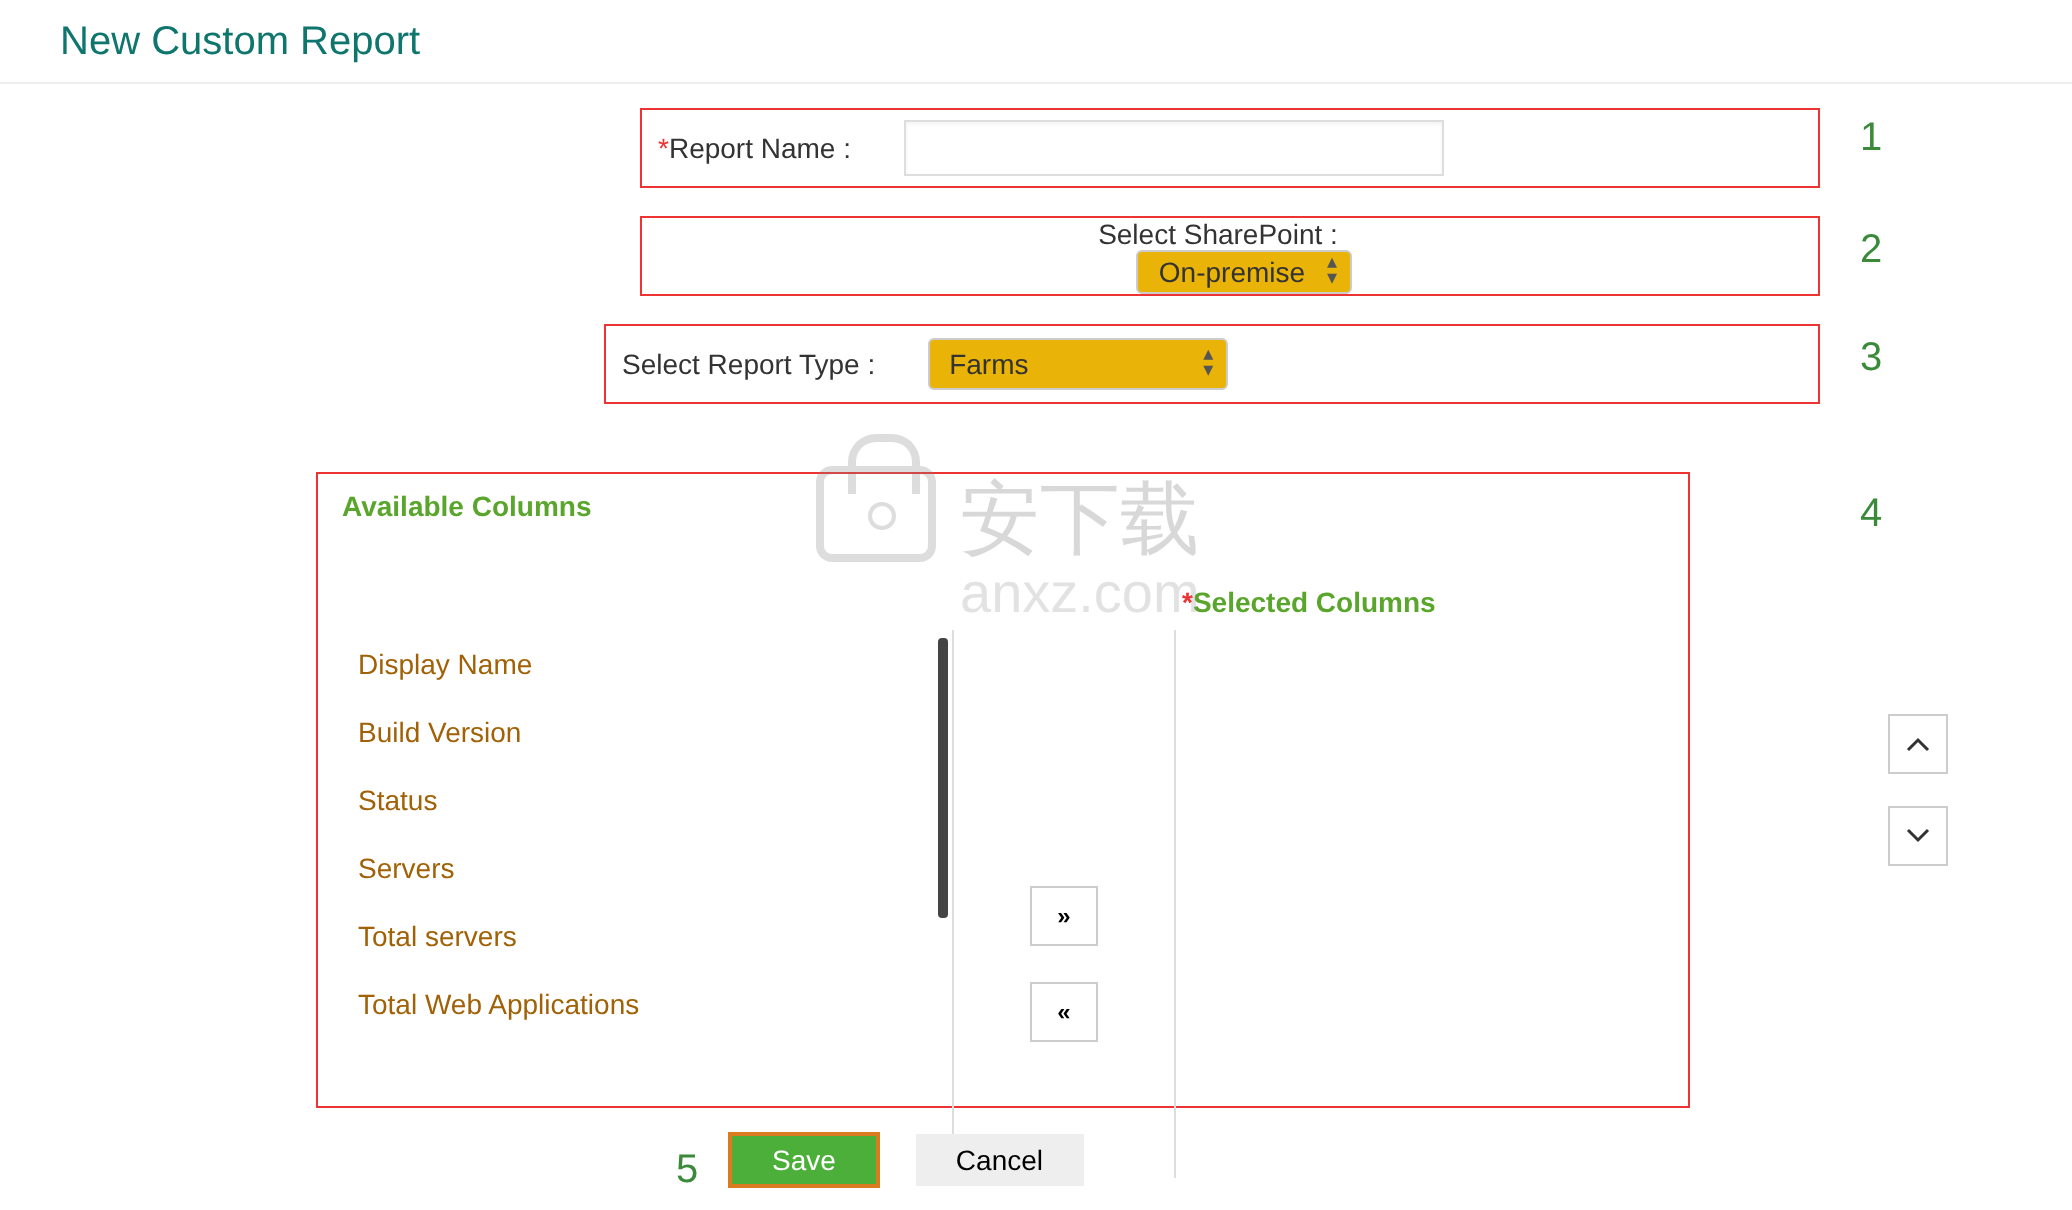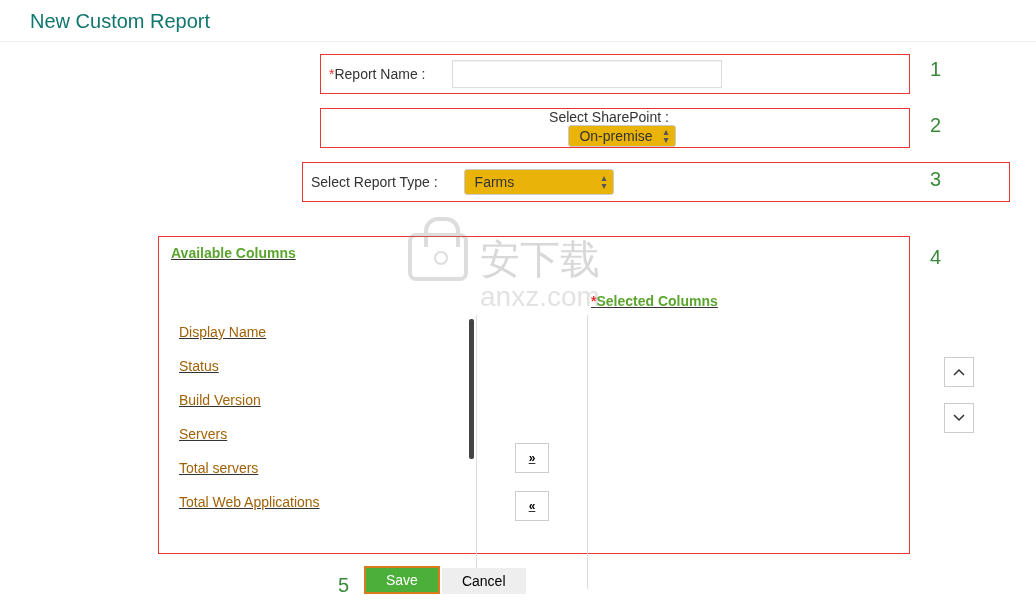--- a/index.html
+++ b/index.html
@@ -2,44 +2,44 @@
 <html><head>
 <meta charset="utf-8">
 <style>
 * { box-sizing: border-box; margin: 0; padding: 0; }
 body { font-family: -apple-system, "Helvetica Neue", Arial, sans-serif; font-size: 14px; color: #333; background: #fff; width: 1036px; height: 605px; overflow: hidden; position: relative; }
 .page-title { font-size: 20px; color: #0f766e; padding: 10px 30px 8px; border-bottom: 1px solid #eee; }
 .form-area { position: relative; }
 .row-box { border: 1.5px solid #e33; position: absolute; left: 320px; width: 590px; height: 40px; display: flex; align-items: center; padding-left: 8px; }
 .row1 { top: 12px; }
 .row2 { top: 66px; flex-direction: column; }
-.row3 { top: 120px; left: 302px; width: 708px; }
+.row3 { top: 120px; left: 302px; width: 608px; }
 .row-label { font-size: 14px; color: #333; margin-right: 20px; }
 .req-star { color: #e33; }
 .text-input { width: 270px; height: 28px; border: 1px solid #ddd; margin-left: 6px; padding: 2px 6px; font-size: 14px; box-shadow: inset 0 1px 2px rgba(0,0,0,0.05); }
 .select-wrap { display: inline-flex; align-items: center; border: 1px solid #ccc; border-radius: 3px; height: 26px; padding: 0 22px 0 10px; position: relative; background: #eab308; margin-left: 6px; }
 .select-caret { position: absolute; right: 6px; font-size: 10px; line-height: 8px; color: #555; }
 .select2 { width: 150px; }
 .num-label { position: absolute; left: 930px; font-size: 20px; color: #3a8a3a; }
 .n1 { top: 16px; } .n2 { top: 72px; } .n3 { top: 126px; } .n4 { top: 204px; } .n5 { left: 338px; top: 532px; }
-.columns-box { position: absolute; top: 194px; left: 158px; width: 752px; height: 318px; border: 1.5px solid #e33; text-decoration: underline; }
+.columns-box { position: absolute; top: 194px; left: 158px; width: 687px; height: 318px; border: 1.5px solid #e33; }
 .col-headers { display: flex; padding: 8px 12px 6px; }
 .col-h-left { flex: 0 0 380px; font-weight: bold; color: #5aa52c; }
 .col-h-right { flex: 1; font-weight: bold; color: #5aa52c; padding-left: 40px; margin-top: 48px; }
 .col-body { display: flex; height: 274px; padding: 0 0 0 0; }
 .avail-list { width: 310px; border: 1px solid #ddd; border-left: none; border-bottom: none; border-top: none; margin-left: 8px; overflow-y: hidden; position: relative; }
 .avail-scroll { position: absolute; right: 2px; top: 4px; width: 5px; height: 140px; background: #444; border-radius: 2px; }
 .list-item { padding: 9px 12px; font-size: 14px; color: #a16207; cursor: pointer; }
 .list-item.hl { background: #f3f3f3; }
 .transfer-btns { display: flex; flex-direction: column; justify-content: center; align-items: center; width: 110px; gap: 18px; margin-top: 60px; }
 .tbtn { width: 34px; height: 30px; border: 1px solid #ccc; background: #fff; display: flex; align-items: center; justify-content: center; cursor: pointer; font-weight: bold; font-size: 12px; }
 .selected-list { flex: 1; border-left: 1px solid #ddd; }
 .reorder-btns { position: absolute; left: 944px; top: 315px; display: flex; flex-direction: column; gap: 16px; }
 .rbtn { width: 30px; height: 30px; border: 1px solid #ccc; background: #fff; display: flex; align-items: center; justify-content: center; cursor: pointer; font-weight: bold; }
-.button-row { position: absolute; top: 524px; left: 364px; display: flex; gap: 2px; align-items: flex-end; }
+.button-row { position: absolute; top: 524px; left: 364px; display: flex; gap: 18px; align-items: center; }
 .save-btn { background: #4caf3a; color: #fff; border: 2px solid #d97b1e; padding: 4px 20px; font-size: 14px; cursor: pointer; }
 .cancel-btn { background: #eee; color: #000000; border: none; padding: 5px 20px; font-size: 14px; cursor: pointer; }
 
 .watermark { position: absolute; top: 232px; left: 408px; opacity: 0.28; pointer-events: none; font-family: Arial,sans-serif; }
 .wm-lock { width: 60px; height: 48px; border: 4px solid #888; border-radius: 8px; position: relative; margin-bottom: 6px; display:inline-block; vertical-align:bottom; }
 .wm-lock::before { content:""; position:absolute; top:-20px; left:12px; width:28px; height:26px; border:4px solid #888; border-bottom:none; border-radius: 14px 14px 0 0; }
 .wm-lock::after { content:""; position:absolute; top:14px; left:22px; width:10px; height:10px; border:2px solid #888; border-radius:50%; }
 .wm-text1 { display:inline-block; font-size: 40px; color:#777; margin-left:8px; vertical-align:bottom; }
 .wm-text2 { font-size: 28px; color:#999; margin-left: 72px; margin-top:-6px; }
 </style>
@@ -75,22 +75,22 @@
   <div class="num-label n3">3</div>
 
   <div class="columns-box">
     <div class="col-headers">
       <div class="col-h-left">Available Columns</div>
       <div class="col-h-right"><span class="req-star">*</span><span>Selected Columns</span></div>
     </div>
     <div class="col-body">
       <div class="avail-list">
         <div class="list-item">Display Name</div>
+        <div class="list-item">Build Version</div>
         <div class="list-item">Status</div>
-        <div class="list-item">Build Version</div>
         <div class="list-item">Servers</div>
         <div class="list-item">Total servers</div>
         <div class="list-item">Total Web Applications</div>
         <div class="avail-scroll"></div>
       </div>
       <div class="transfer-btns">
         <button class="tbtn">»</button>
         <button class="tbtn">«</button>
       </div>
       <div class="selected-list"></div>

